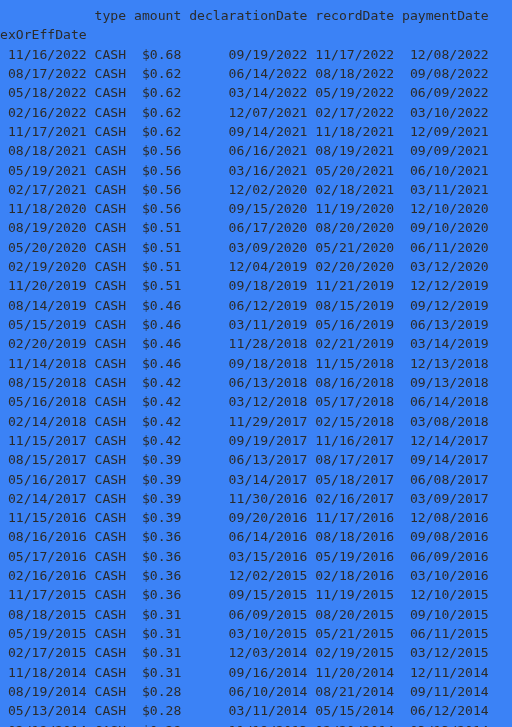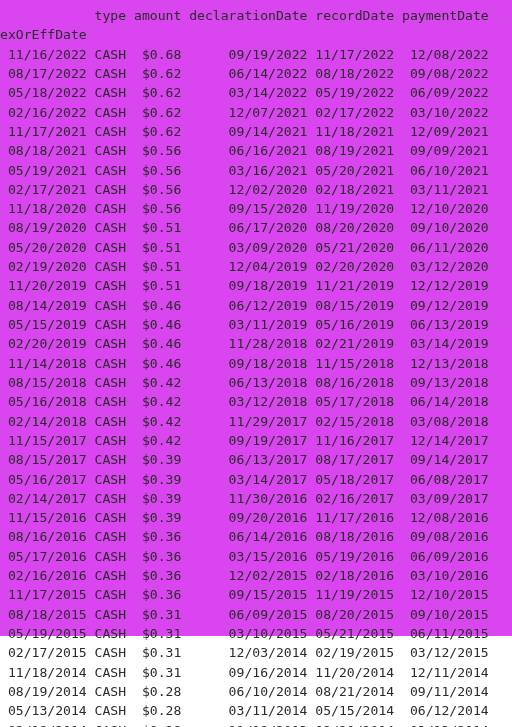--- a/index.html
+++ b/index.html
@@ -9,22 +9,22 @@
   }
   body {
     width: 512px;
     height: 727px;
     overflow: hidden;
     font-family: "DejaVu Sans Mono", "Liberation Mono", monospace;
   }
   #df-output {
     position: relative;
     width: 512px;
-    height: 636px;
-    background: #d946ef;
+    height: 727px;
+    background: #3b82f6;
     box-sizing: border-box;
     padding: 6px 0 8px 0;
   }
   pre.df {
     margin: 0;
     padding: 0;
     font-family: "DejaVu Sans Mono", "Liberation Mono", monospace;
     font-size: 13.1px;
     line-height: 19.32px;
     color: #2b2b2b;

